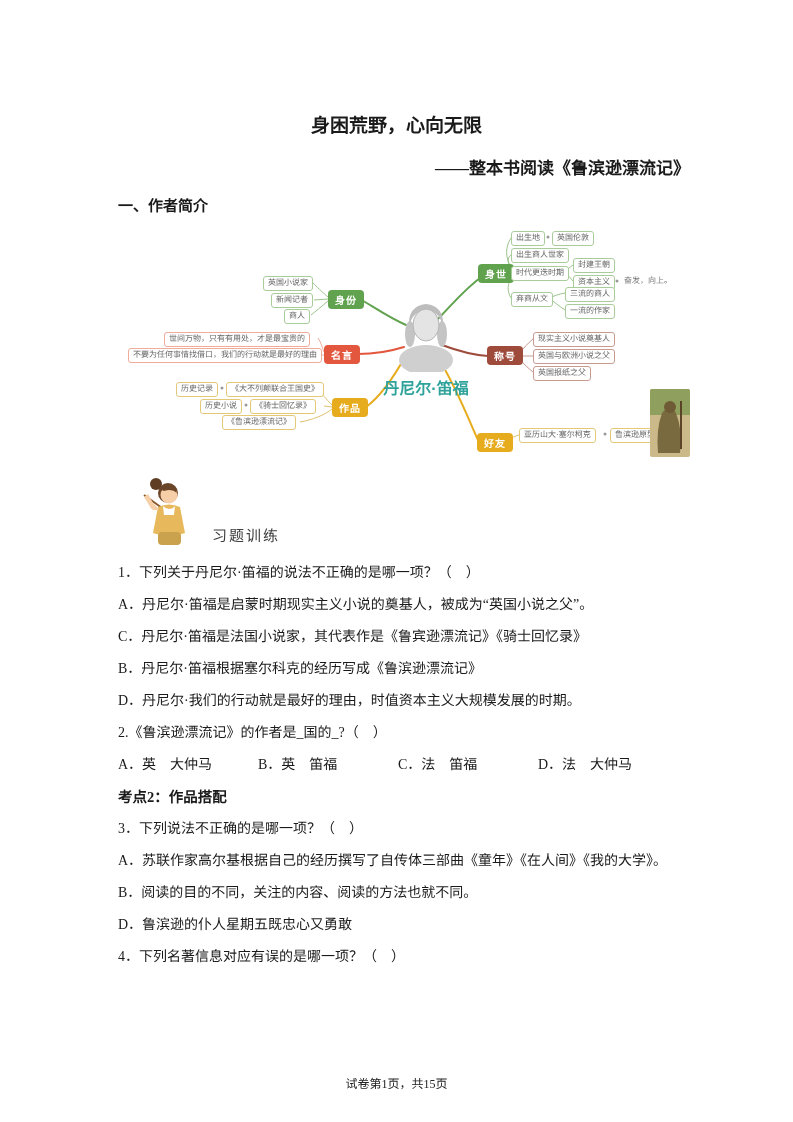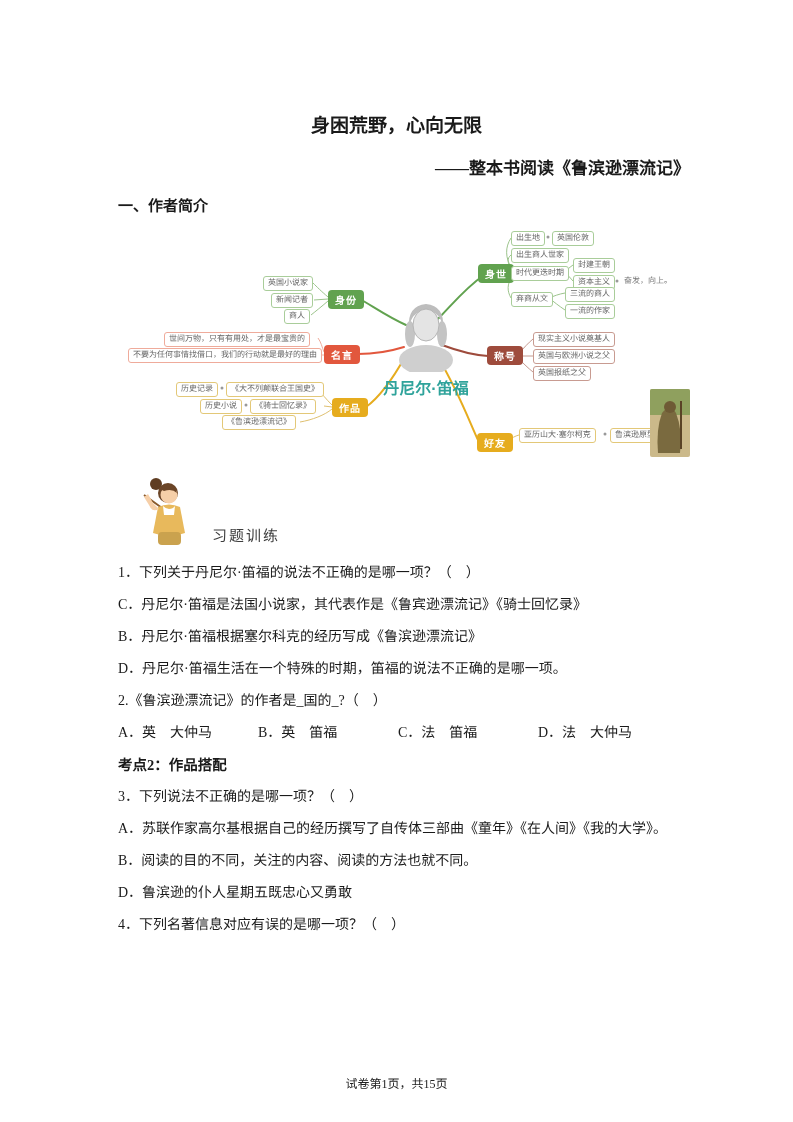--- a/index.html
+++ b/index.html
@@ -169,23 +169,24 @@
         <path d="M21 34 Q14 38 11 30 L6 22 L10 19 L15 28 Z" fill="#f6cfa8"></path>
         <rect x="20" y="57" width="23" height="13" rx="4" fill="#caa24e"></rect>
       </svg>
     </div>
     <span class="ex-title">习题训练</span>
   </div>
 
   <div class="questions">
 
     <p>1．下列关于丹尼尔·笛福的说法不正确的是哪一项？（　）</p>
+    <p>A．丹尼尔·笛福是启蒙时期现实主义小说的奠基人，被成为“英国小说之父”。</p>
     <p>C．丹尼尔·笛福是法国小说家，其代表作是《鲁宾逊漂流记》《骑士回忆录》</p>
     <p>B．丹尼尔·笛福根据塞尔科克的经历写成《鲁滨逊漂流记》</p>
-    <p>D．丹尼尔·笛福生活在一个特殊的时期，笛福的说法不正确的是哪一项。</p>
+    <p>D．丹尼尔·我们的行动就是最好的理由，时值资本主义大规模发展的时期。</p>
 
     <p>2.《鲁滨逊漂流记》的作者是_国的_?（　）</p>
     <div class="optrow">
       <span>A．英　大仲马</span>
       <span>B．英　笛福</span>
       <span>C．法　笛福</span>
       <span>D．法　大仲马</span>
     </div>
 
     <p class="topic">考点2：作品搭配</p>

